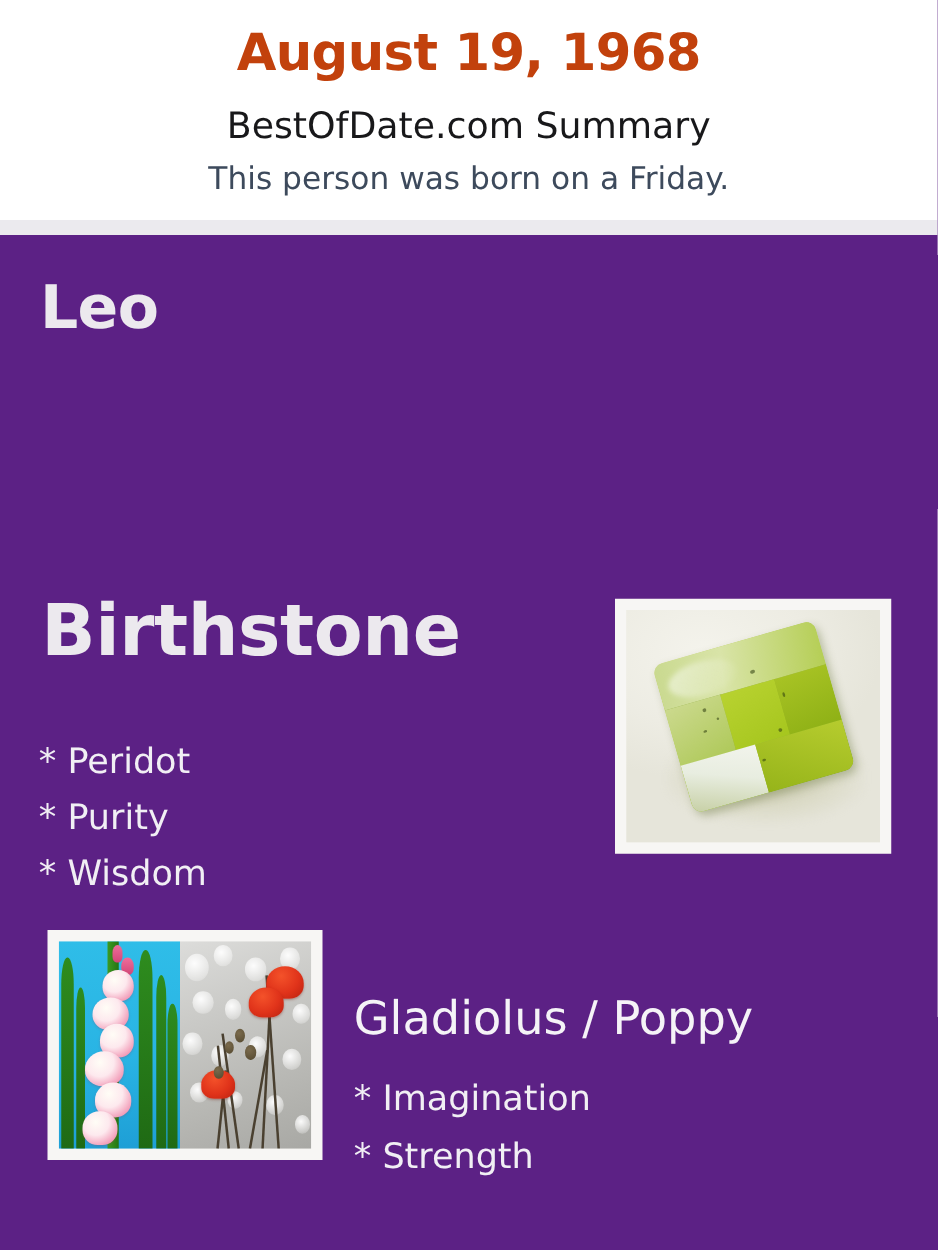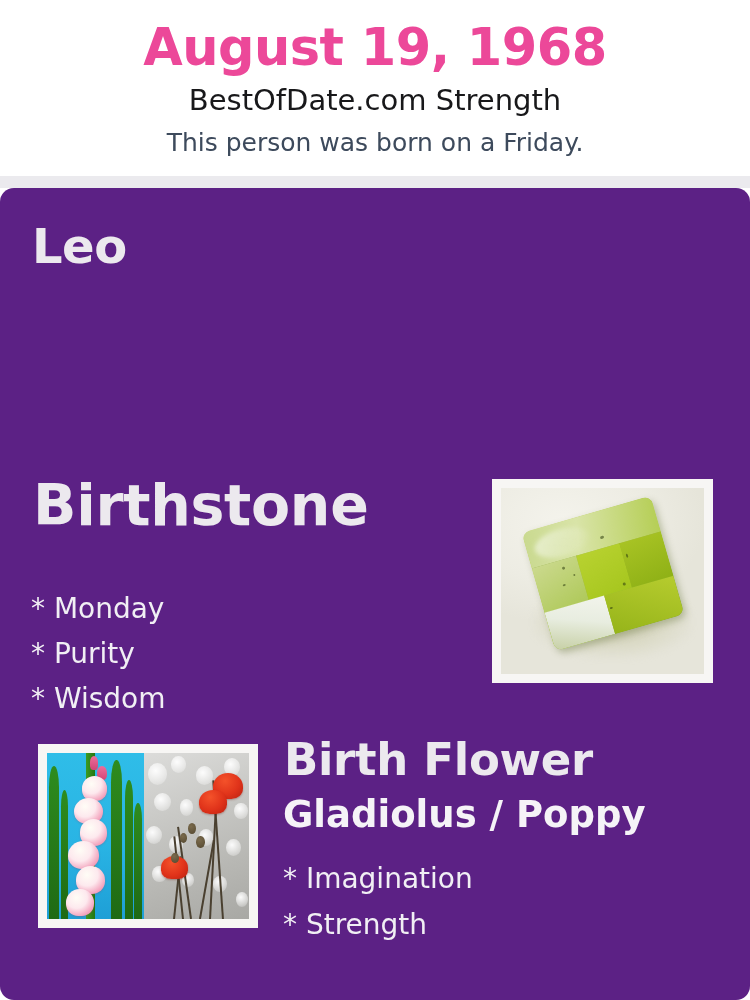--- a/index.html
+++ b/index.html
@@ -26,24 +26,24 @@
     left: 0; top: 0;
     width: 750px;
     height: 176px;
     background: #FFFFFF;
     text-align: center;
   }
   .date-title {
     position: absolute;
     left: 0; top: 22px;
     width: 750px;
-    font-size: 51px;
+    font-size: 41px;
     font-weight: bold;
     letter-spacing: -0.5px;
-    color: #ec4899;
+    color: #c2410c;
     line-height: 1.0;
   }
   .site-summary {
     position: absolute;
     left: 0; top: 86px;
     width: 750px;
     font-size: 29px;
     font-weight: normal;
     color: #18181A;
     line-height: 1.0;
@@ -65,21 +65,20 @@
     background: #EBEAEE;
   }
 
   
   .body-panel {
     position: absolute;
     left: 0; top: 188px;
     width: 750px;
     height: 812px;
     background: #5C2185;
-    border-radius: 14px;
   }
 
   .sign-name {
     position: absolute;
     left: 32px; top: 34px;
     font-size: 48px;
     font-weight: bold;
     color: #ECE9EE;
     line-height: 1.0;
     letter-spacing: -0.5px;
@@ -131,21 +130,21 @@
     font-size: 45px;
     font-weight: bold;
     color: #ECE9EE;
     line-height: 1.0;
     letter-spacing: -0.3px;
   }
   .flower-name {
     position: absolute;
     left: 283px; top: 608px;
     font-size: 37px;
-    font-weight: bold;
+    font-weight: normal;
     color: #F5F3F7;
     line-height: 1.0;
   }
   .flower-traits {
     position: absolute;
     left: 283px; top: 668px;
     width: 430px;
   }
   .flower-traits .trait {
     font-size: 28px;
@@ -294,32 +293,32 @@
     background: radial-gradient(circle at 38% 32%, #7A6A4C, #54482F);
   }
 </style>
 </head>
 <body>
 
 <div class="page">
 
   <div class="header">
     <div class="date-title">August 19, 1968</div>
-    <div class="site-summary">BestOfDate.com Strength</div>
+    <div class="site-summary">BestOfDate.com Summary</div>
     <div class="born-line">This person was born on a Friday.</div>
   </div>
   <div class="grey-strip"></div>
 
   <div class="body-panel">
 
     <div class="sign-name">Leo</div>
 
     <div class="stone-head">Birthstone</div>
     <div class="stone-traits">
-      <div class="trait">* Monday</div>
+      <div class="trait">* Peridot</div>
       <div class="trait">* Purity</div>
       <div class="trait">* Wisdom</div>
     </div>
 
     <div class="frame frame-stone">
       <div class="frame-inner">
         <div class="gem-scene"></div>
         <div class="gem-shadow"></div>
         <div class="gem">
           <div class="facet f1"></div>
@@ -333,21 +332,20 @@
           <div class="gem-speck" style="left:28%;top:44%;width:2px;height:2px;"></div>
           <div class="gem-speck" style="left:19%;top:50%;width:3px;height:2px;"></div>
           <div class="gem-speck" style="left:55%;top:20%;width:4px;height:3px;"></div>
           <div class="gem-speck" style="left:62%;top:62%;width:3px;height:3px;"></div>
           <div class="gem-speck" style="left:48%;top:78%;width:3px;height:2px;"></div>
           <div class="gem-speck" style="left:70%;top:40%;width:2px;height:4px;"></div>
         </div>
       </div>
     </div>
 
-    <div class="flower-head">Birth Flower</div>
     <div class="flower-name">Gladiolus / Poppy</div>
     <div class="flower-traits">
       <div class="trait">* Imagination</div>
       <div class="trait">* Strength</div>
     </div>
 
     <div class="frame frame-flower">
       <div class="frame-inner">
         <div class="flower-split">
 

